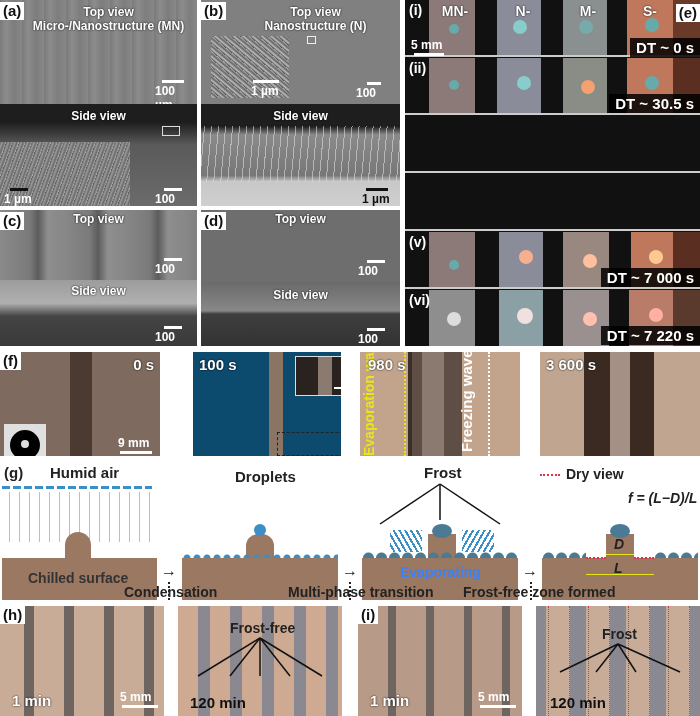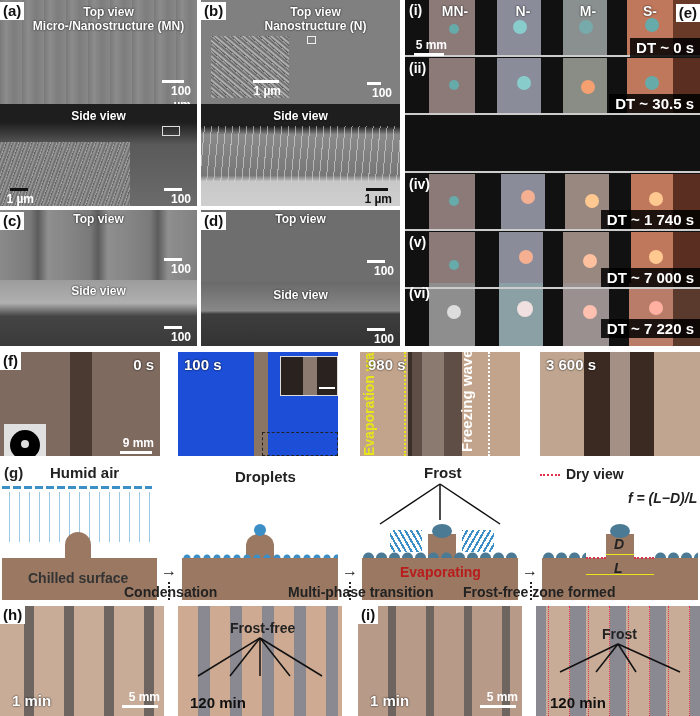--- a/index.html
+++ b/index.html
@@ -1,21 +1,21 @@
 <!DOCTYPE html>
 <html><head>
 <meta charset="utf-8">
 <style>
 *{box-sizing:border-box;margin:0;padding:0}
 body{width:700px;height:716px;background:#fff;font-family:"Liberation Sans",sans-serif;position:relative;overflow:hidden}
 .abs{position:absolute}
 .panel{position:absolute;overflow:hidden}
 .lbl{position:absolute;background:#fff;color:#111;font-weight:bold;font-size:15px;padding:0 3px;line-height:18px;z-index:5}
 .wt{position:absolute;color:#fff;font-weight:bold;font-size:12px;text-align:center;text-shadow:0 0 2px #000;z-index:4;line-height:14px}
-.scale{position:absolute;color:#fff;font-weight:bold;font-size:12px;text-align:right;z-index:4}
+.scale{position:absolute;color:#fff;font-weight:bold;font-size:12px;text-align:left;z-index:4}
 .scale .bar{height:3px;background:#fff;margin:0 auto 1px}
 .scale.dark{color:#111}
 .scale.dark .bar{background:#111}
 .sem-top{background:repeating-linear-gradient(90deg,#7a7a7a 0,#8c8c8c 6px,#7d7d7d 14px,#888 22px)}
 .dt{position:absolute;right:0;background:rgba(0,0,0,0.85);color:#fff;font-weight:bold;font-size:15px;padding:1px 6px;z-index:4}
 .strip{position:absolute;top:0;bottom:0}
 .drop{position:absolute;border-radius:50%}
 .rowlbl{position:absolute;left:4px;top:2px;color:#fff;font-weight:bold;font-size:14px;z-index:4}
 .brown{background:#9a7862}
 .txt{position:absolute;font-weight:bold;color:#222}
@@ -108,47 +108,34 @@
     <div class="strip" style="left:158px;width:44px;background:#8a8c86"></div>
     <div class="strip" style="left:222px;width:46px;background:#c0785c"></div>
     <div class="strip" style="left:268px;width:27px;background:#5a2e20"></div>
     <div class="drop" style="left:44px;top:22px;width:10px;height:10px;background:#6aa"></div>
     <div class="drop" style="left:112px;top:18px;width:14px;height:14px;background:#8cc"></div>
     <div class="drop" style="left:176px;top:22px;width:14px;height:14px;background:#f4a070"></div>
     <div class="drop" style="left:240px;top:18px;width:14px;height:14px;background:#6aa"></div>
     <div class="rowlbl">(ii)</div>
     <div class="dt" style="top:36px">DT ~ 30.5 s</div>
   </div>
-  <div class="abs" style="left:0;top:174px;width:295px;height:55px">
-    <div class="strip" style="left:24px;width:46px;background:#8c7a78"></div>
-    <div class="strip" style="left:96px;width:44px;background:#8a8c9a"></div>
-    <div class="strip" style="left:160px;width:44px;background:#988880"></div>
-    <div class="strip" style="left:226px;width:42px;background:#c0785c"></div>
-    <div class="strip" style="left:268px;width:27px;background:#5a2e20"></div>
-    <div class="drop" style="left:44px;top:22px;width:10px;height:10px;background:#6aa"></div>
-    <div class="drop" style="left:116px;top:16px;width:14px;height:14px;background:#f4b090"></div>
-    <div class="drop" style="left:180px;top:20px;width:14px;height:14px;background:#ffc890"></div>
-    <div class="drop" style="left:244px;top:18px;width:14px;height:14px;background:#ffc890"></div>
-    <div class="rowlbl">(iv)</div>
-    <div class="dt" style="top:36px">DT ~ 1 740 s</div>
-  </div>
   <div class="abs" style="left:0;top:232px;width:295px;height:55px">
     <div class="strip" style="left:24px;width:46px;background:#8c7a78"></div>
     <div class="strip" style="left:94px;width:44px;background:#8a8c9a"></div>
     <div class="strip" style="left:158px;width:46px;background:#988880"></div>
     <div class="strip" style="left:226px;width:42px;background:#c0785c"></div>
     <div class="strip" style="left:268px;width:27px;background:#5a2e20"></div>
     <div class="drop" style="left:44px;top:28px;width:10px;height:10px;background:#6aa"></div>
     <div class="drop" style="left:114px;top:18px;width:14px;height:14px;background:#f4b090"></div>
     <div class="drop" style="left:178px;top:22px;width:14px;height:14px;background:#ffc0a0"></div>
     <div class="drop" style="left:244px;top:18px;width:14px;height:14px;background:#ffc890"></div>
     <div class="rowlbl">(v)</div>
     <div class="dt" style="top:36px">DT ~ 7 000 s</div>
   </div>
-  <div class="abs" style="left:0;top:283px;width:295px;height:68px">
+  <div class="abs" style="left:0;top:290px;width:295px;height:68px">
     <div class="strip" style="left:24px;width:46px;background:#8e8e8e"></div>
     <div class="strip" style="left:94px;width:44px;background:#8aa0a4"></div>
     <div class="strip" style="left:158px;width:46px;background:#9a9090"></div>
     <div class="strip" style="left:224px;width:44px;background:#b87c68"></div>
     <div class="strip" style="left:268px;width:27px;background:#5a3a2c"></div>
     <div class="drop" style="left:42px;top:22px;width:14px;height:14px;background:#ddd"></div>
     <div class="drop" style="left:112px;top:18px;width:16px;height:16px;background:#f0e0e0"></div>
     <div class="drop" style="left:178px;top:22px;width:14px;height:14px;background:#ffc0b0"></div>
     <div class="drop" style="left:244px;top:18px;width:14px;height:14px;background:#ffb0a0"></div>
     <div class="rowlbl">(vi)</div>
@@ -165,21 +152,21 @@
 <div class="panel" style="left:0;top:352px;width:160px;height:104px;background:#7e6a5e">
   <div class="abs" style="left:70px;top:0;width:22px;height:104px;background:#4a3a32"></div>
   <div class="lbl" style="left:0;top:0">(f)</div>
   <div class="wt" style="right:6px;top:6px;font-size:15px">0 s</div>
   <div class="abs" style="left:4px;top:72px;width:42px;height:32px;background:#e0e0e0;overflow:hidden">
     <div class="drop" style="left:6px;top:6px;width:30px;height:30px;background:#000"></div>
     <div class="drop" style="left:17px;top:16px;width:8px;height:8px;background:#ddd"></div>
   </div>
   <div class="scale" style="right:6px;top:84px;width:36px"><span>9 mm</span><div class="bar" style="width:32px;margin-top:1px"></div></div>
 </div>
-<div class="panel" style="left:178px;top:352px;width:160px;height:104px;background:#1d4ed8">
+<div class="panel" style="left:193px;top:352px;width:148px;height:104px;background:#0c4a6e">
   <div class="abs" style="left:76px;top:0;width:14px;height:104px;background:#8a7464"></div>
   <div class="wt" style="left:6px;top:6px;font-size:15px">100 s</div>
   <div class="abs" style="left:102px;top:4px;width:58px;height:40px;background:#2a221e;border:1px solid #ddd">
     <div class="abs" style="left:22px;top:0;width:14px;height:38px;background:#8a7a70"></div>
     <div class="abs" style="left:38px;top:30px;width:16px;height:2px;background:#fff"></div>
   </div>
   <div class="abs" style="left:84px;top:80px;width:76px;height:24px;border:1px dashed #222"></div>
 </div>
 <div class="panel" style="left:360px;top:352px;width:160px;height:104px;background:#c2a48c">
   <div class="abs" style="left:48px;top:0;width:4px;height:104px;background:#3a2e28"></div>
@@ -219,21 +206,21 @@
     <line x1="70" y1="4" x2="10" y2="44" stroke="#111" stroke-width="1.5"></line>
     <line x1="70" y1="4" x2="70" y2="40" stroke="#111" stroke-width="1.5"></line>
     <line x1="70" y1="4" x2="130" y2="44" stroke="#111" stroke-width="1.5"></line>
   </svg>
   <div class="abs brown" style="left:362px;top:96px;width:156px;height:42px"></div>
   <div class="abs brown" style="left:428px;top:72px;width:28px;height:28px"></div>
   <div class="drop" style="left:432px;top:62px;width:20px;height:14px;background:#4a7a94"></div>
   <div class="abs" style="left:362px;top:88px;width:156px;height:8px;background:radial-gradient(circle at 50% 100%,#4a7a94 5px,transparent 6px) 0 0/13px 8px repeat-x"></div>
   <div class="abs" style="left:390px;top:68px;width:32px;height:22px;background:repeating-linear-gradient(60deg,transparent 0,transparent 3px,#3b8fc6 3px,#3b8fc6 5px)"></div>
   <div class="abs" style="left:462px;top:68px;width:32px;height:22px;background:repeating-linear-gradient(-60deg,transparent 0,transparent 3px,#3b8fc6 3px,#3b8fc6 5px)"></div>
-  <div class="txt" style="left:400px;top:102px;font-size:14px;color:#b91c1c">Evaporating</div>
+  <div class="txt" style="left:400px;top:102px;font-size:14px;color:#3b82f6">Evaporating</div>
 
   <div class="abs" style="left:540px;top:12px;width:20px;border-top:2px dotted #e0304a"></div>
   <div class="txt" style="left:566px;top:4px;font-size:14px">Dry view</div>
   <div class="txt" style="left:628px;top:28px;font-size:14px;font-style:italic">f = (L−D)/L</div>
   <div class="abs brown" style="left:542px;top:96px;width:156px;height:42px"></div>
   <div class="abs brown" style="left:606px;top:72px;width:28px;height:28px"></div>
   <div class="drop" style="left:610px;top:62px;width:20px;height:14px;background:#4a7a94"></div>
   <div class="abs" style="left:542px;top:88px;width:44px;height:8px;background:radial-gradient(circle at 50% 100%,#4a7a94 5px,transparent 6px) 0 0/13px 8px repeat-x"></div>
   <div class="abs" style="left:654px;top:88px;width:44px;height:8px;background:radial-gradient(circle at 50% 100%,#4a7a94 5px,transparent 6px) 0 0/13px 8px repeat-x"></div>
   <div class="abs" style="left:586px;top:95px;width:20px;border-top:2px dotted #e0304a"></div>

